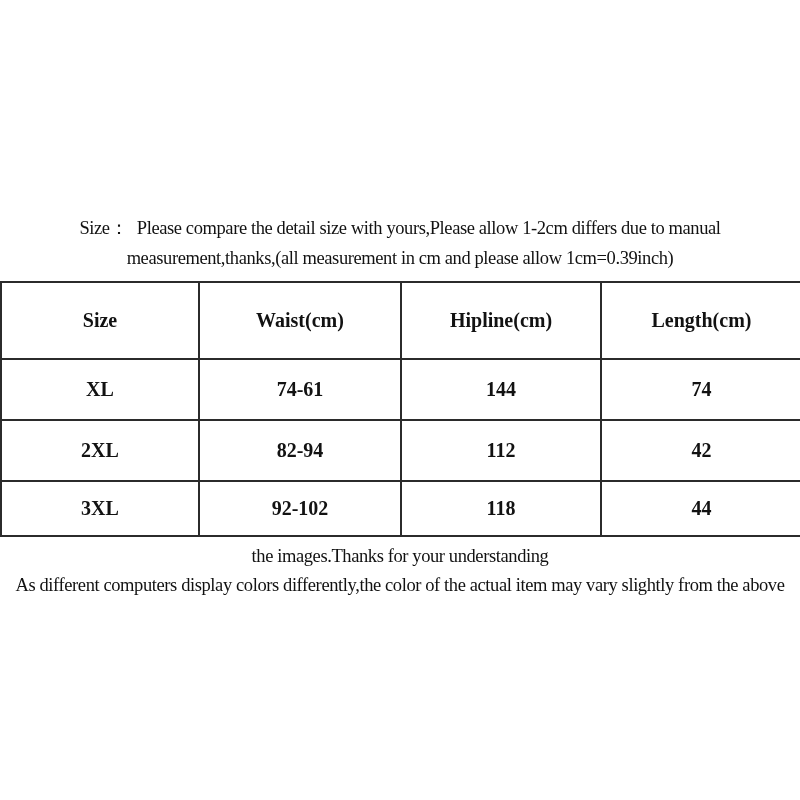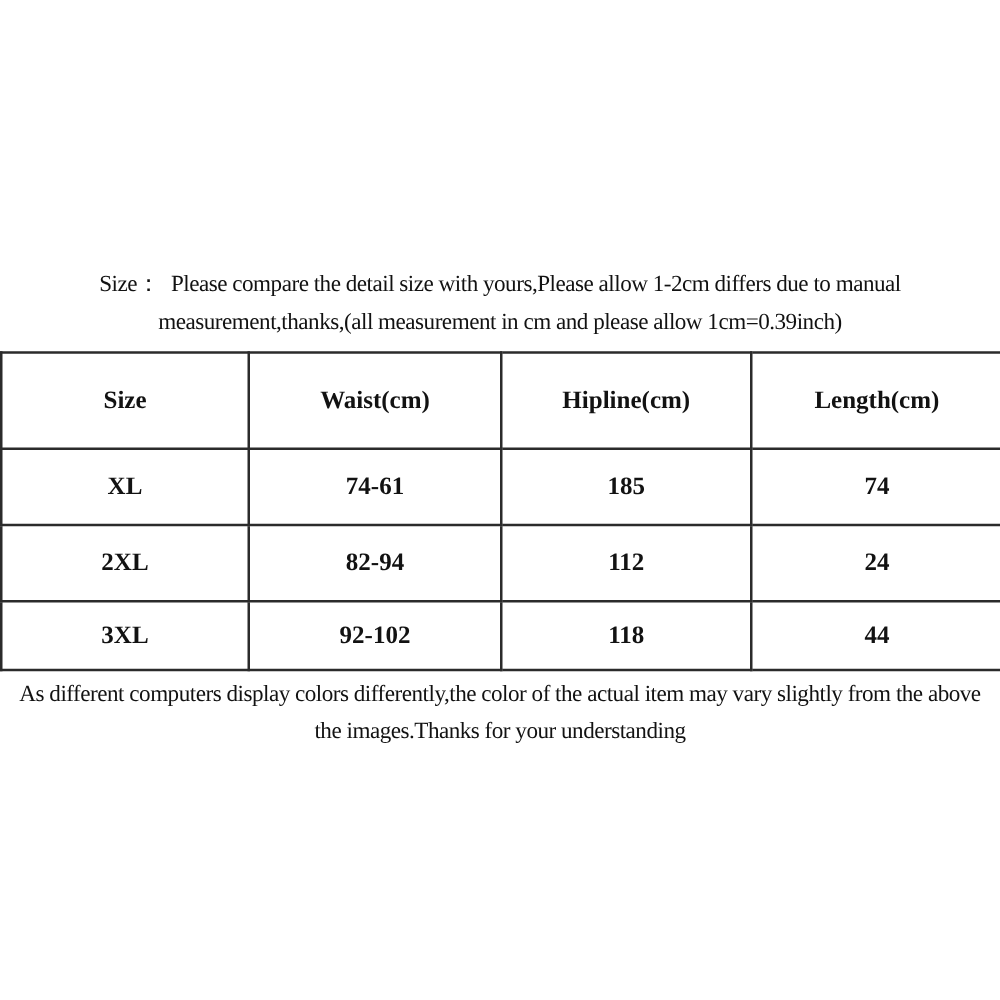--- a/index.html
+++ b/index.html
@@ -107,40 +107,40 @@
         <th>Size</th>
         <th>Waist(cm)</th>
         <th>Hipline(cm)</th>
         <th>Length(cm)</th>
       </tr>
     </thead>
     <tbody>
       <tr class="row-0">
         <td>XL</td>
         <td>74-61</td>
-        <td>185</td>
+        <td>144</td>
         <td>74</td>
       </tr>
       <tr class="row-1">
         <td>2XL</td>
         <td>82-94</td>
         <td>112</td>
-        <td>24</td>
+        <td>42</td>
       </tr>
       <tr class="row-2">
         <td>3XL</td>
         <td>92-102</td>
         <td>118</td>
         <td>44</td>
       </tr>
     </tbody>
   </table>
 
   <div class="disclaimer">
     <div class="note-line">
-      <span>As different computers display colors differently,the color of the actual item may vary slightly from the above</span>
+      <span>the images.Thanks for your understanding</span>
     </div>
     <div class="note-line">
-      <span>the images.Thanks for your understanding</span>
+      <span>As different computers display colors differently,the color of the actual item may vary slightly from the above</span>
     </div>
   </div>
 
 </div>
 
 </body></html>

